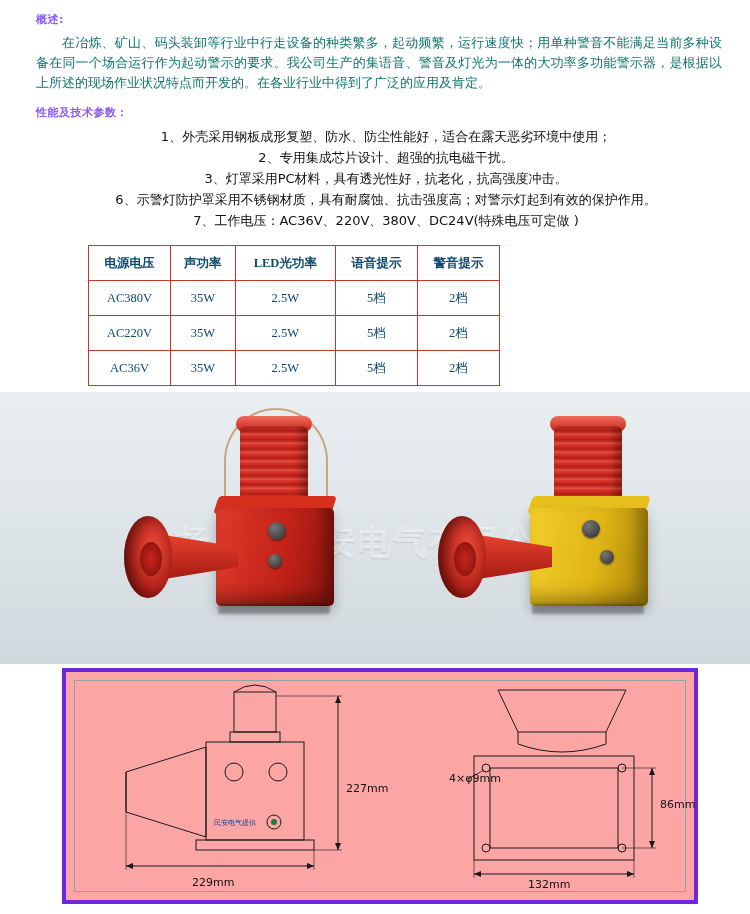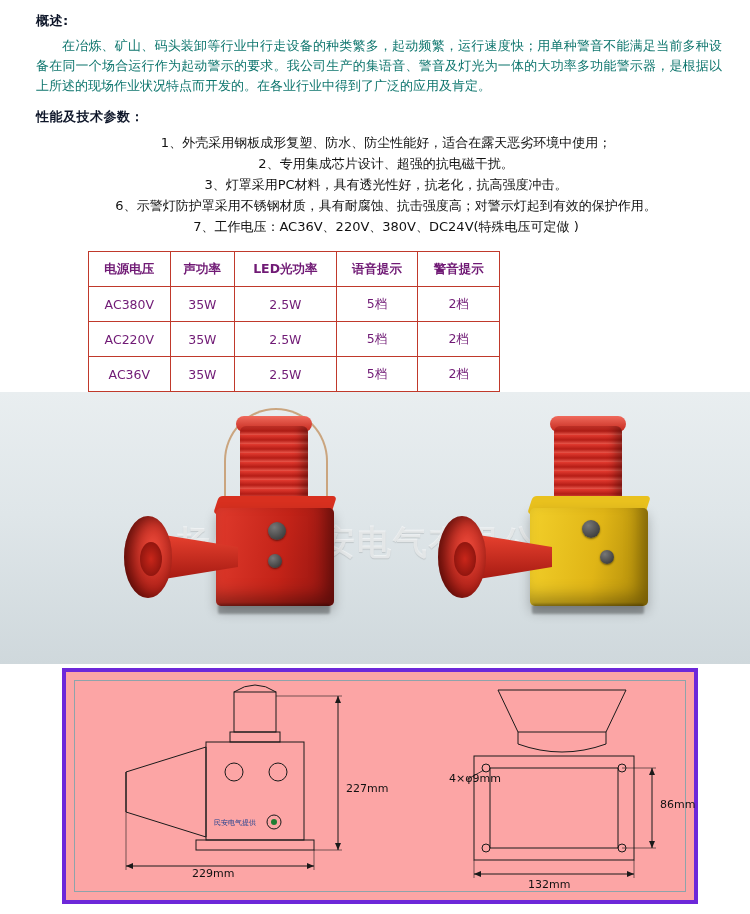--- a/index.html
+++ b/index.html
@@ -9,23 +9,23 @@
     font-family:"DejaVu Sans","Liberation Sans",sans-serif;
     color:#1a1a1a;
     position:relative;
     overflow:hidden;
   }
   .page{position:relative;width:750px;height:914px;}
 
   
   .text-block{padding:8px 28px 0 36px;}
   .heading{
-    color:#0f172a;
+    color:#8b5cf6;
     font-weight:bold;
-    font-size:13px;
+    font-size:11px;
     margin:4px 0 6px 0;
     letter-spacing:0.5px;
   }
   .para{
     font-size:13px;
     line-height:20px;
     text-align:justify;
     margin:0 0 2px 0;
     text-indent:2em;
     color:#0f766e;
@@ -45,21 +45,22 @@
     margin:14px 0 0 52px;
     width:412px;
   }
   .spec-table th,.spec-table td{
     border:1px solid #c0392b;
     text-align:center;
     font-size:12.5px;
     height:30px;
     padding:2px 4px;
     font-weight:normal;
-    color:#701a75;
+    color:#0c4a6e;
+    font-family:Liberation Serif, serif;
   }
   .spec-table th{font-weight:bold;}
 
   
   .photo-area{
     position:absolute;
     left:0;top:392px;
     width:750px;height:272px;
     background:linear-gradient(180deg,#e9eef0 0%,#dfe6e9 45%,#cfd8dc 100%);
     overflow:hidden;
@@ -313,21 +314,21 @@
       <line x1="556" y1="176" x2="590" y2="176" stroke="#1a1a1a" stroke-width="0.6"></line>
 
       <line x1="408" y1="202" x2="568" y2="202" stroke="#1a1a1a" stroke-width="1"></line>
       <path d="M408,202 l7,-3 l0,6 z" fill="#1a1a1a"></path>
       <path d="M568,202 l-7,-3 l0,6 z" fill="#1a1a1a"></path>
       <line x1="408" y1="188" x2="408" y2="206" stroke="#1a1a1a" stroke-width="0.6"></line>
       <line x1="568" y1="188" x2="568" y2="206" stroke="#1a1a1a" stroke-width="0.6"></line>
     </svg>
 
     <div class="dim-label" style="left:280px;top:110px;">227mm</div>
-    <div class="dim-label" style="left:126px;top:195px;">229mm</div>
+    <div class="dim-label" style="left:126px;top:204px;">229mm</div>
     <div class="brand-mini" style="left:148px;top:146px;">民安电气提供</div>
 
     <div class="dim-label" style="left:338px;top:100px;margin-left:45px;">4×φ9mm</div>
     <div class="dim-label" style="left:594px;top:126px;">86mm</div>
     <div class="dim-label" style="left:462px;top:206px;">132mm</div>
   </div>
 
 </div>
 
 </body></html>

